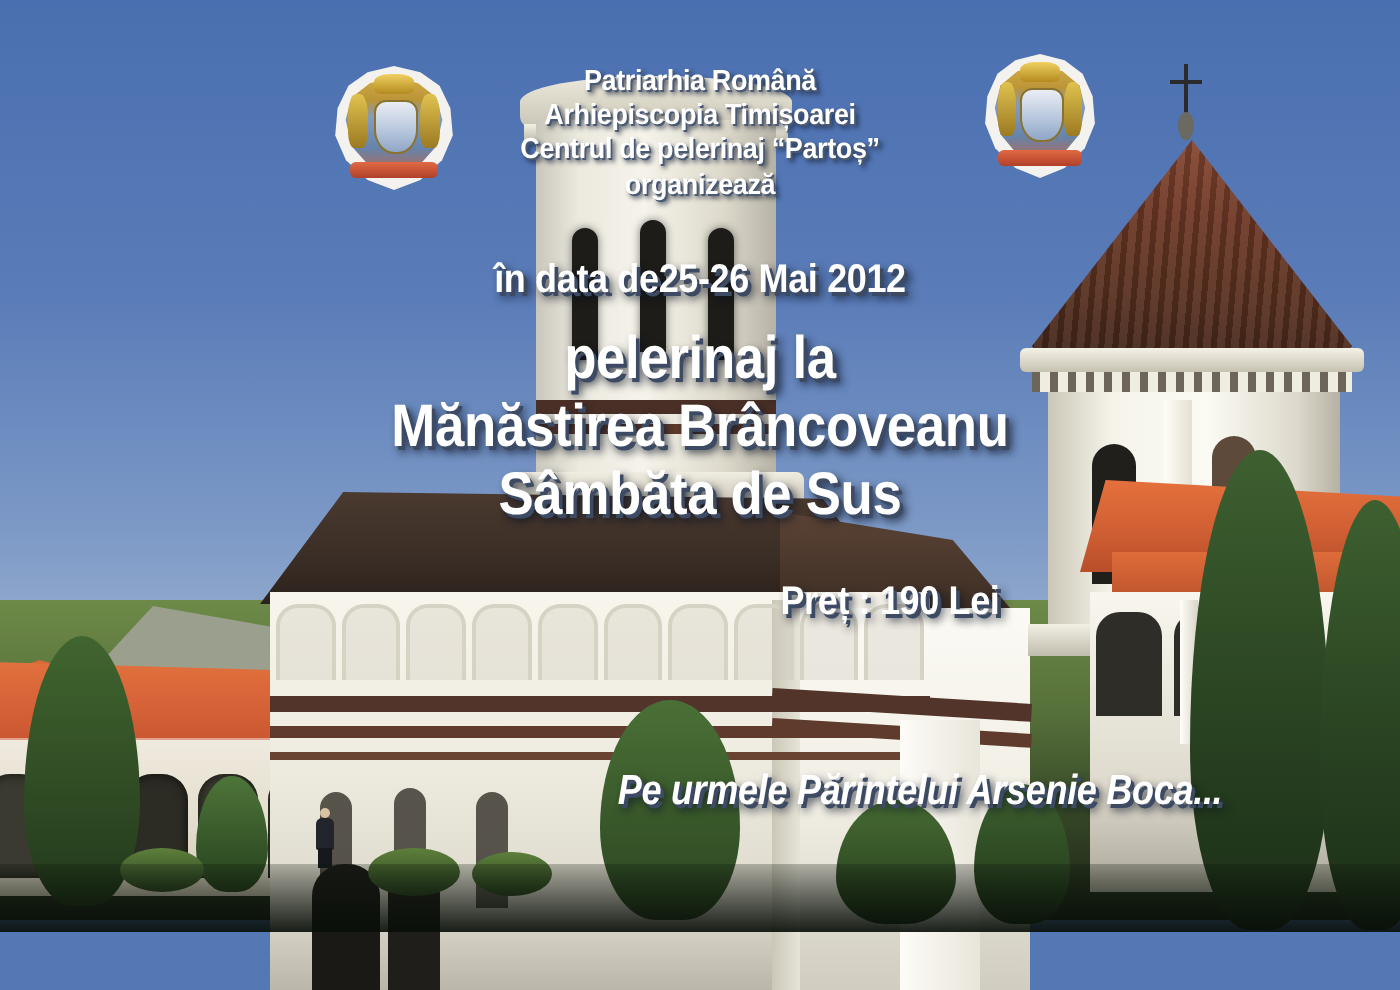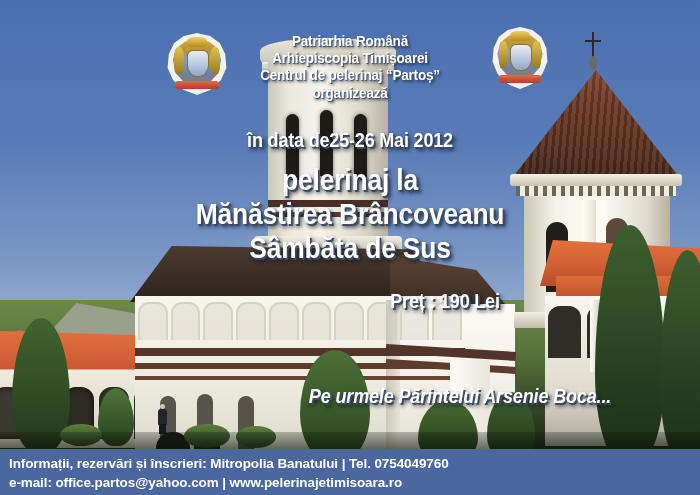--- a/index.html
+++ b/index.html
@@ -521,18 +521,14 @@
   <div class="txt sh-hard" id="date-line">în data de25-26 Mai 2012</div>
 
   <div class="txt sh-hard" id="title-1">pelerinaj la</div>
   <div class="txt sh-hard" id="title-2">Mănăstirea Brâncoveanu</div>
   <div class="txt sh-hard" id="title-3">Sâmbăta de Sus</div>
 
   <div class="txt sh-hard" id="price-line">Preț : 190 Lei</div>
 
   <div class="txt sh-hard" id="tagline">Pe urmele Părintelui Arsenie Boca...</div>
 
-  <div id="footer">
-    <div class="line l1">Informații, rezervări și înscrieri: Mitropolia Banatului | Tel. 0754049760</div>
-    <div class="line l2">e-mail: office.partos@yahoo.com | www.pelerinajetimisoara.ro</div>
-  </div>
 
 </div>
 
 </body></html>

